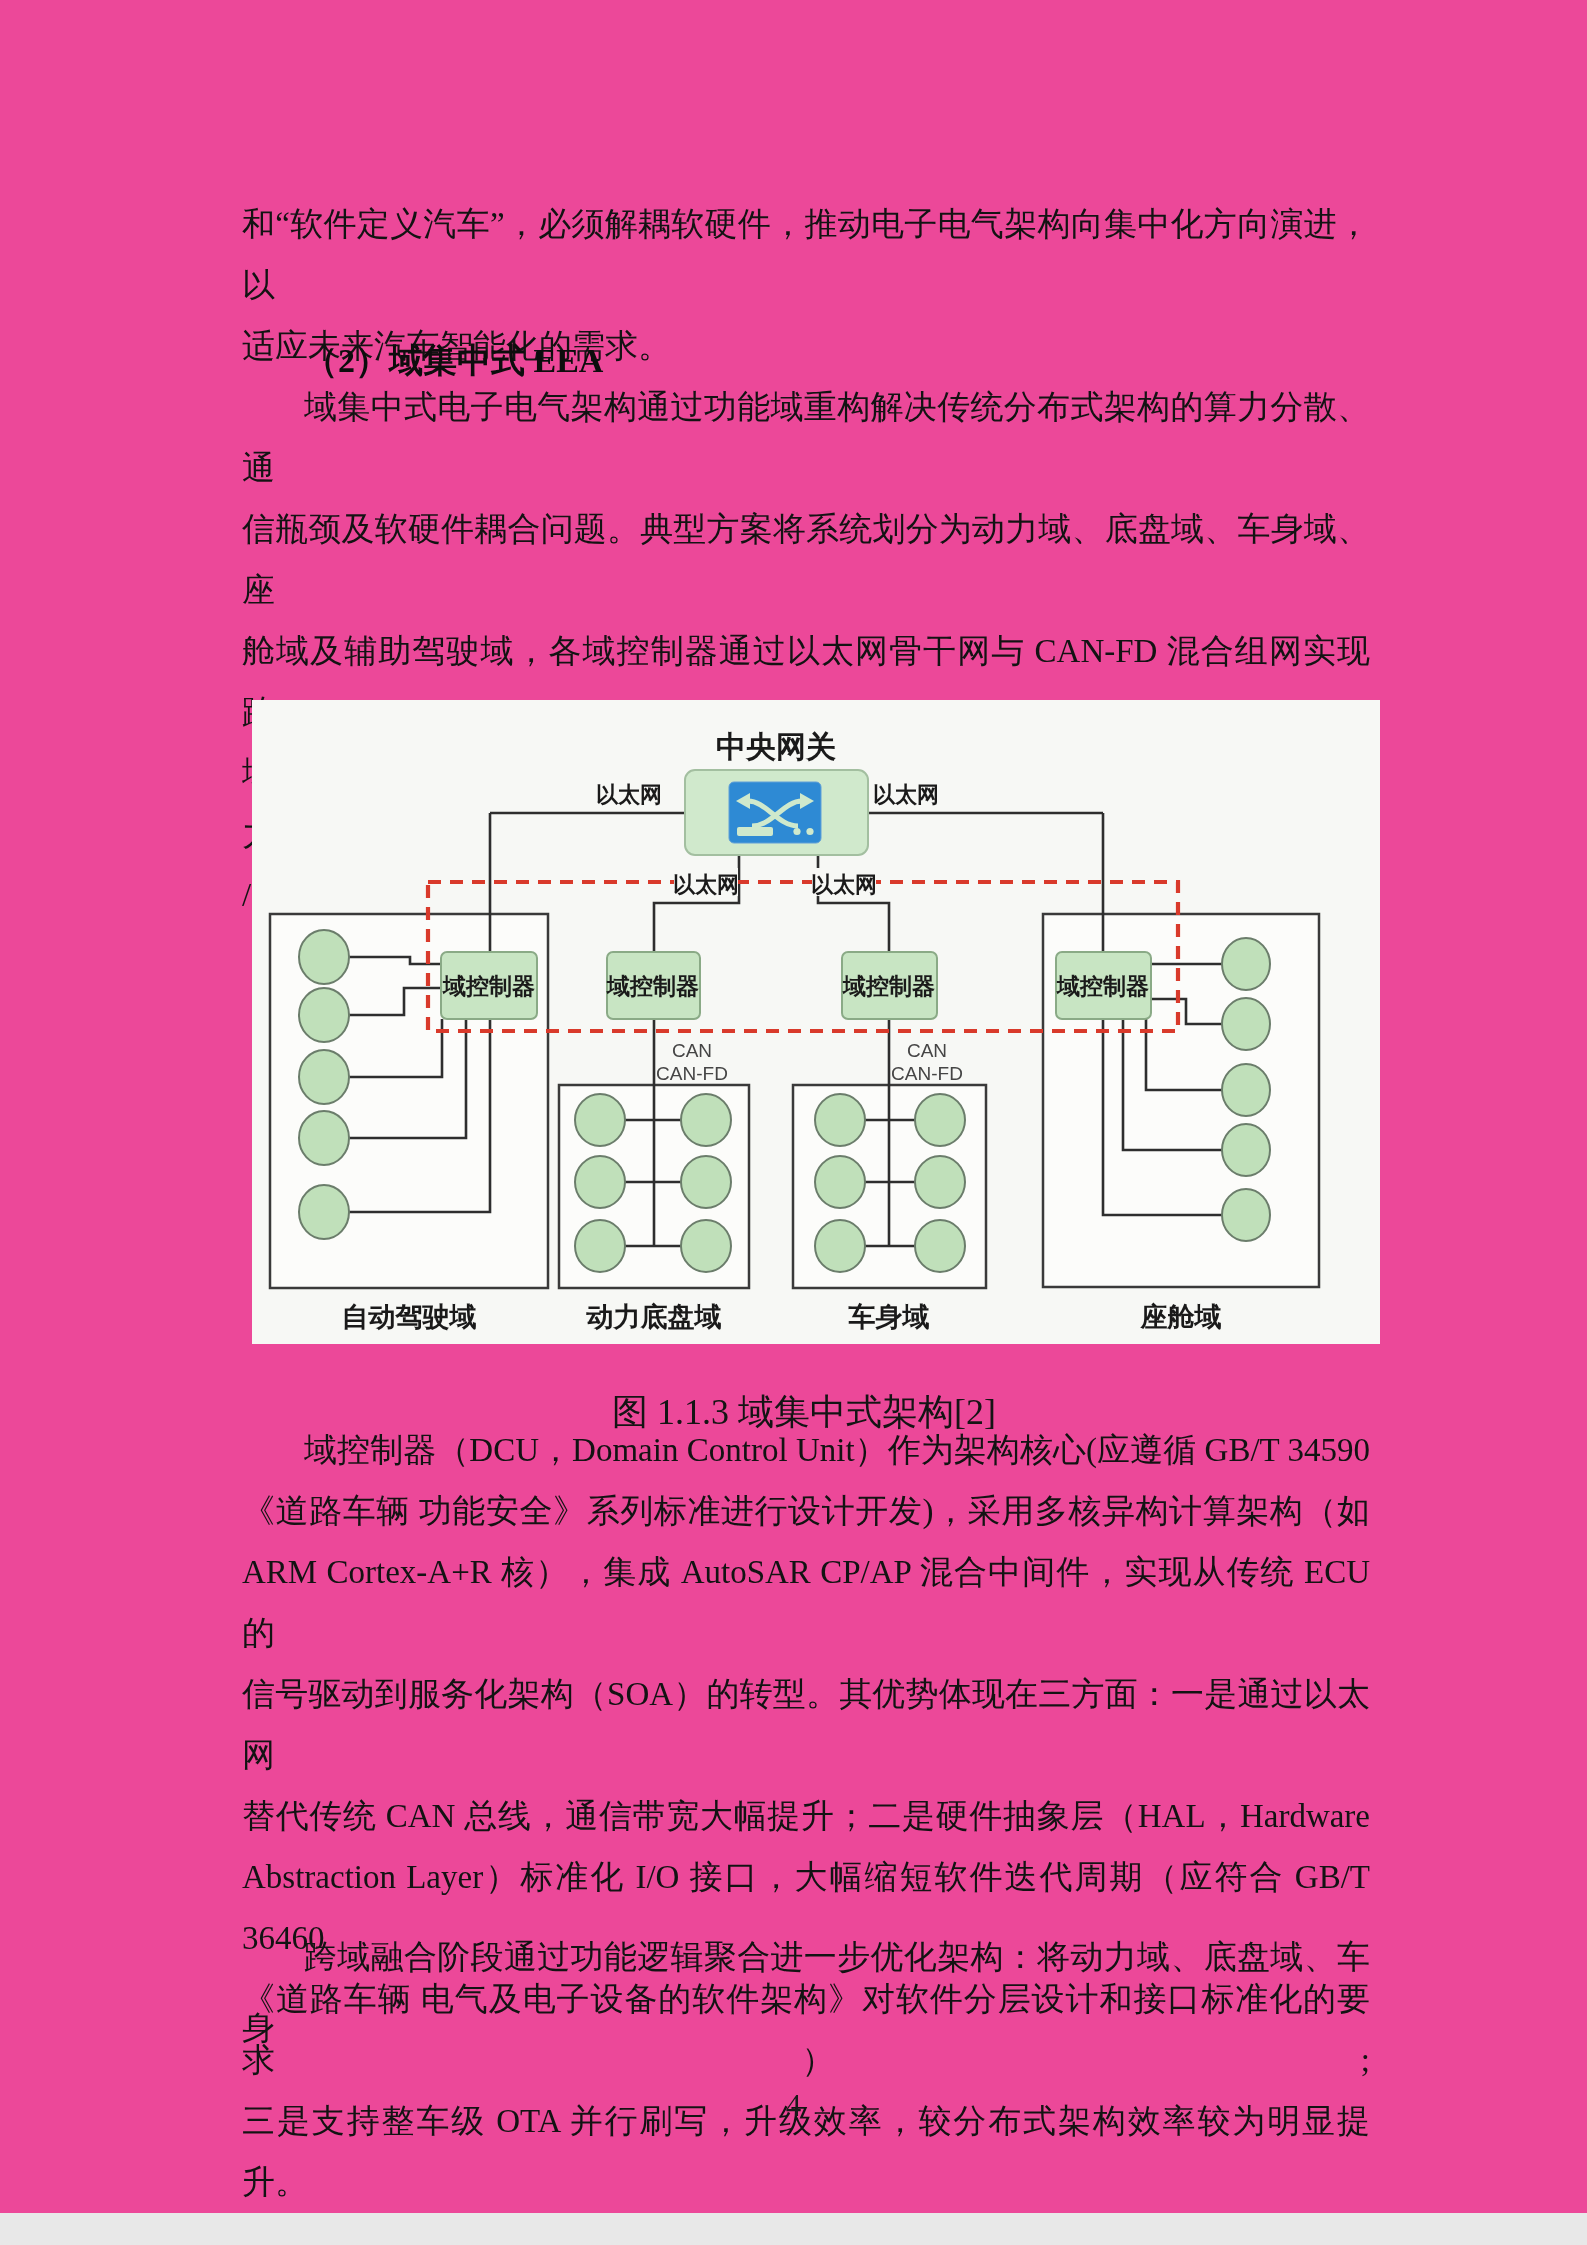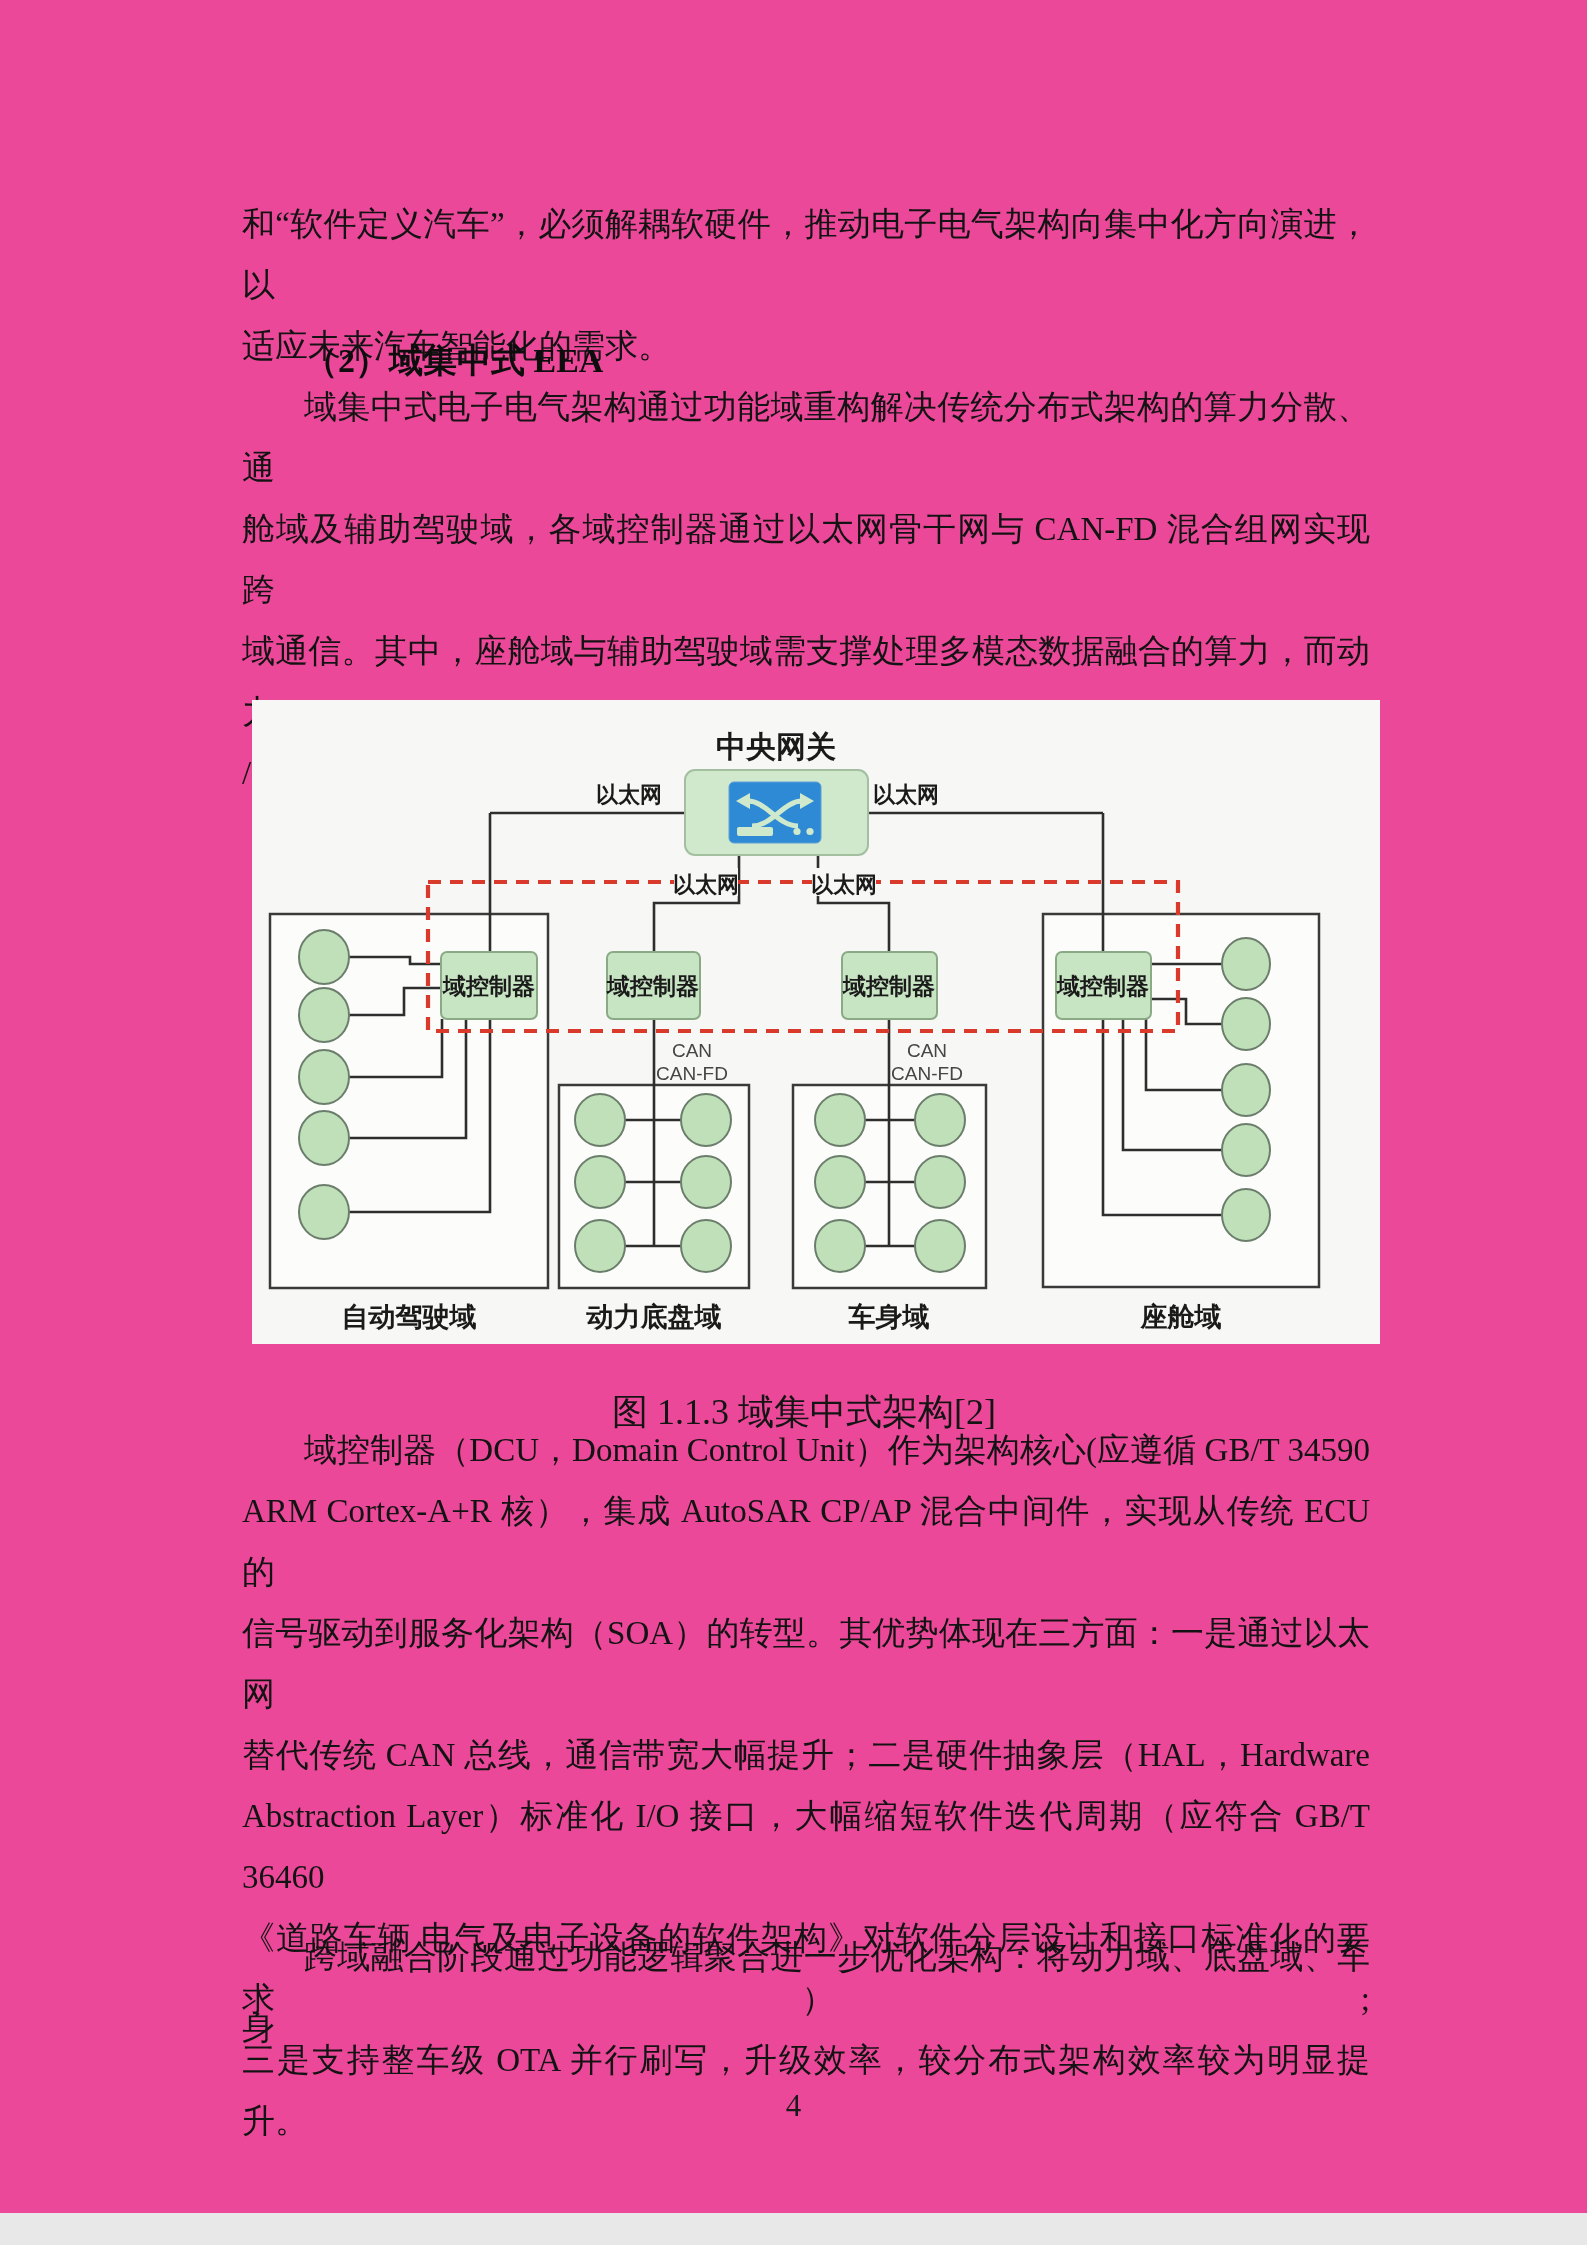--- a/index.html
+++ b/index.html
@@ -55,20 +55,21 @@
 
   <div class="textcol" style="top:194px;">
     <div class="pline">和“软件定义汽车”，必须解耦软硬件，推动电子电气架构向集中化方向演进，以</div>
     <div class="pline left-last">适应未来汽车智能化的需求。</div>
   </div>
 
   <div class="heading" style="top:338px;">（2）域集中式 EEA</div>
 
   <div class="textcol" style="top:377px;">
     <div class="pline indent">域集中式电子电气架构通过功能域重构解决传统分布式架构的算力分散、通</div>
+    <div class="pline">信瓶颈及软硬件耦合问题。典型方案将系统划分为动力域、底盘域、车身域、座</div>
     <div class="pline">舱域及辅助驾驶域，各域控制器通过以太网骨干网与 CAN-FD 混合组网实现跨</div>
     <div class="pline">域通信。其中，座舱域与辅助驾驶域需支撑处理多模态数据融合的算力，而动力</div>
     <div class="pline left-last">/底盘域侧重微秒级实时控制，算力需求相对较低。</div>
   </div>
 
   <div class="diagram">
     <svg width="1150" height="660" viewBox="240 690 1150 660" xmlns="http://www.w3.org/2000/svg">
 
       <rect x="252" y="700" width="1128" height="644" fill="#f7f8f5"></rect>
 
@@ -172,20 +173,21 @@
       <text x="654" y="1326" text-anchor="middle" font-size="27" class="dlabel">动力底盘域</text>
       <text x="889" y="1326" text-anchor="middle" font-size="27" class="dlabel">车身域</text>
       <text x="1181" y="1326" text-anchor="middle" font-size="27" class="dlabel">座舱域</text>
     </svg>
   </div>
 
   <div class="caption" style="top:1388px;">图 1.1.3 域集中式架构[2]</div>
 
   <div class="textcol" style="top:1420px;">
     <div class="pline indent">域控制器（DCU，Domain Control Unit）作为架构核心(应遵循 GB/T 34590</div>
+    <div class="pline">《道路车辆 功能安全》系列标准进行设计开发)，采用多核异构计算架构（如</div>
     <div class="pline">ARM Cortex-A+R 核），集成 AutoSAR CP/AP 混合中间件，实现从传统 ECU 的</div>
     <div class="pline">信号驱动到服务化架构（SOA）的转型。其优势体现在三方面：一是通过以太网</div>
     <div class="pline">替代传统 CAN 总线，通信带宽大幅提升；二是硬件抽象层（HAL，Hardware</div>
     <div class="pline">Abstraction Layer）标准化 I/O 接口，大幅缩短软件迭代周期（应符合 GB/T 36460</div>
     <div class="pline">《道路车辆 电气及电子设备的软件架构》对软件分层设计和接口标准化的要求）;</div>
     <div class="pline left-last">三是支持整车级 OTA 并行刷写，升级效率，较分布式架构效率较为明显提升。</div>
   </div>
 
   <div class="textcol p4" style="top:1922px;">
     <div class="pline indent">跨域融合阶段通过功能逻辑聚合进一步优化架构：将动力域、底盘域、车身</div>

